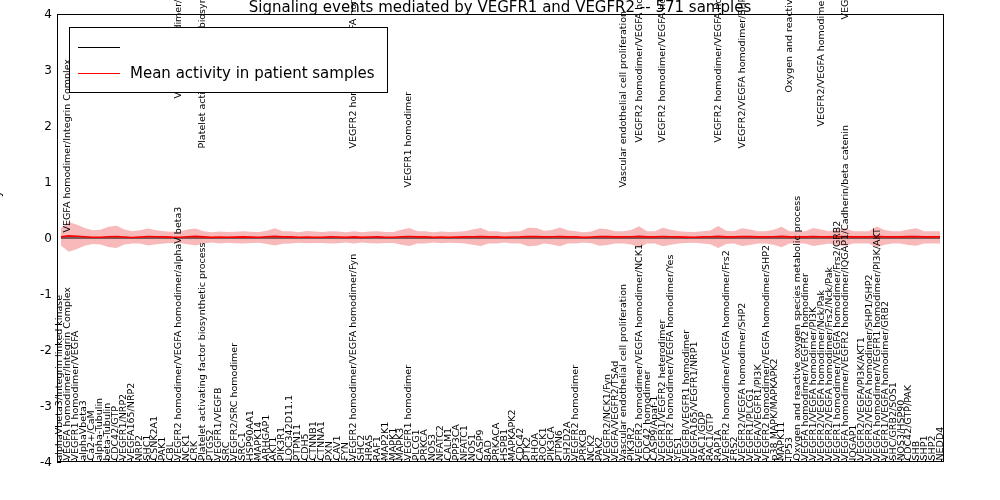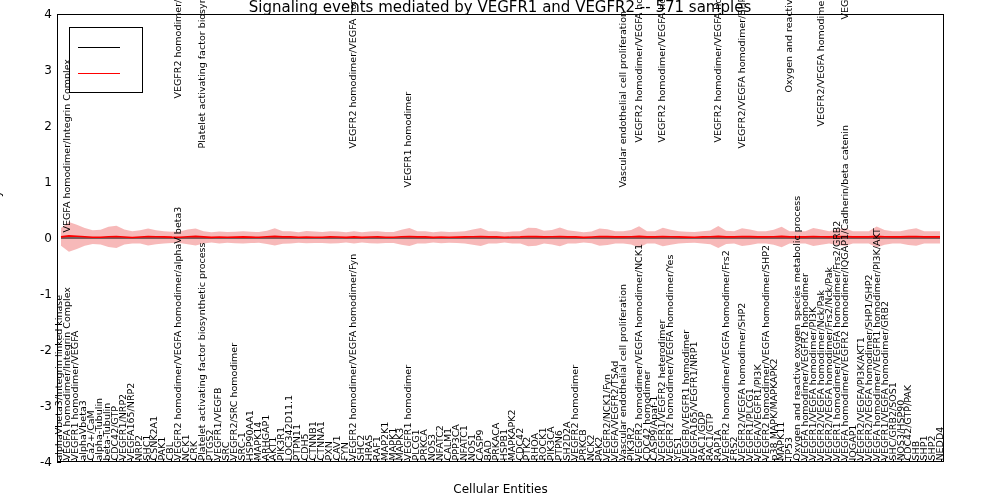--- a/index.html
+++ b/index.html
@@ -434,24 +434,24 @@
       <div class="xtl" style="left: 569.723px; bottom: 274.4px;">Vascular endothelial cell proliferation</div>
       <div class="xtl" style="left: 585.596px; bottom: 319.2px;">VEGFR2 homodimer/VEGFA homodimer/NCK1</div>
       <div class="xtl" style="left: 609.407px; bottom: 319.2px;">VEGFR2 homodimer/VEGFA homodimer/Yes</div>
       <div class="xtl" style="left: 664.966px; bottom: 319.2px;">VEGFR2 homodimer/VEGFA homodimer/Frs2</div>
       <div class="xtl" style="left: 688.777px; bottom: 313.6px;">VEGFR2/VEGFA homodimer/SHP2</div>
       <div class="xtl" style="left: 736.398px; bottom: 369.6px;">Oxygen and reactive oxygen species metabolic process</div>
       <div class="xtl" style="left: 768.146px; bottom: 336px;">VEGFR2/VEGFA homodimer/Nck/Pak</div>
       <div class="xtl" style="left: 791.957px; bottom: 442.4px;">VEGFA homodimer/VEGFR2 homodimer/IQGAP1/Cadherin/beta catenin</div>
     </div>
 
-  <div id="xlabel">Cellular Entities</div>
 
   <div id="legend">
     <div class="legend-row">
       <span class="legend-line" id="leg-line-0" style="border-top-color: rgb(0, 0, 0);"></span>
     </div>
     <div class="legend-row">
       <span class="legend-line" id="leg-line-1" style="border-top-color: rgb(255, 0, 0);"></span>
+      <span class="legend-label">Mean activity in patient samples</span>
     </div>
   </div>
 
 </div>
 
 </body></html>

